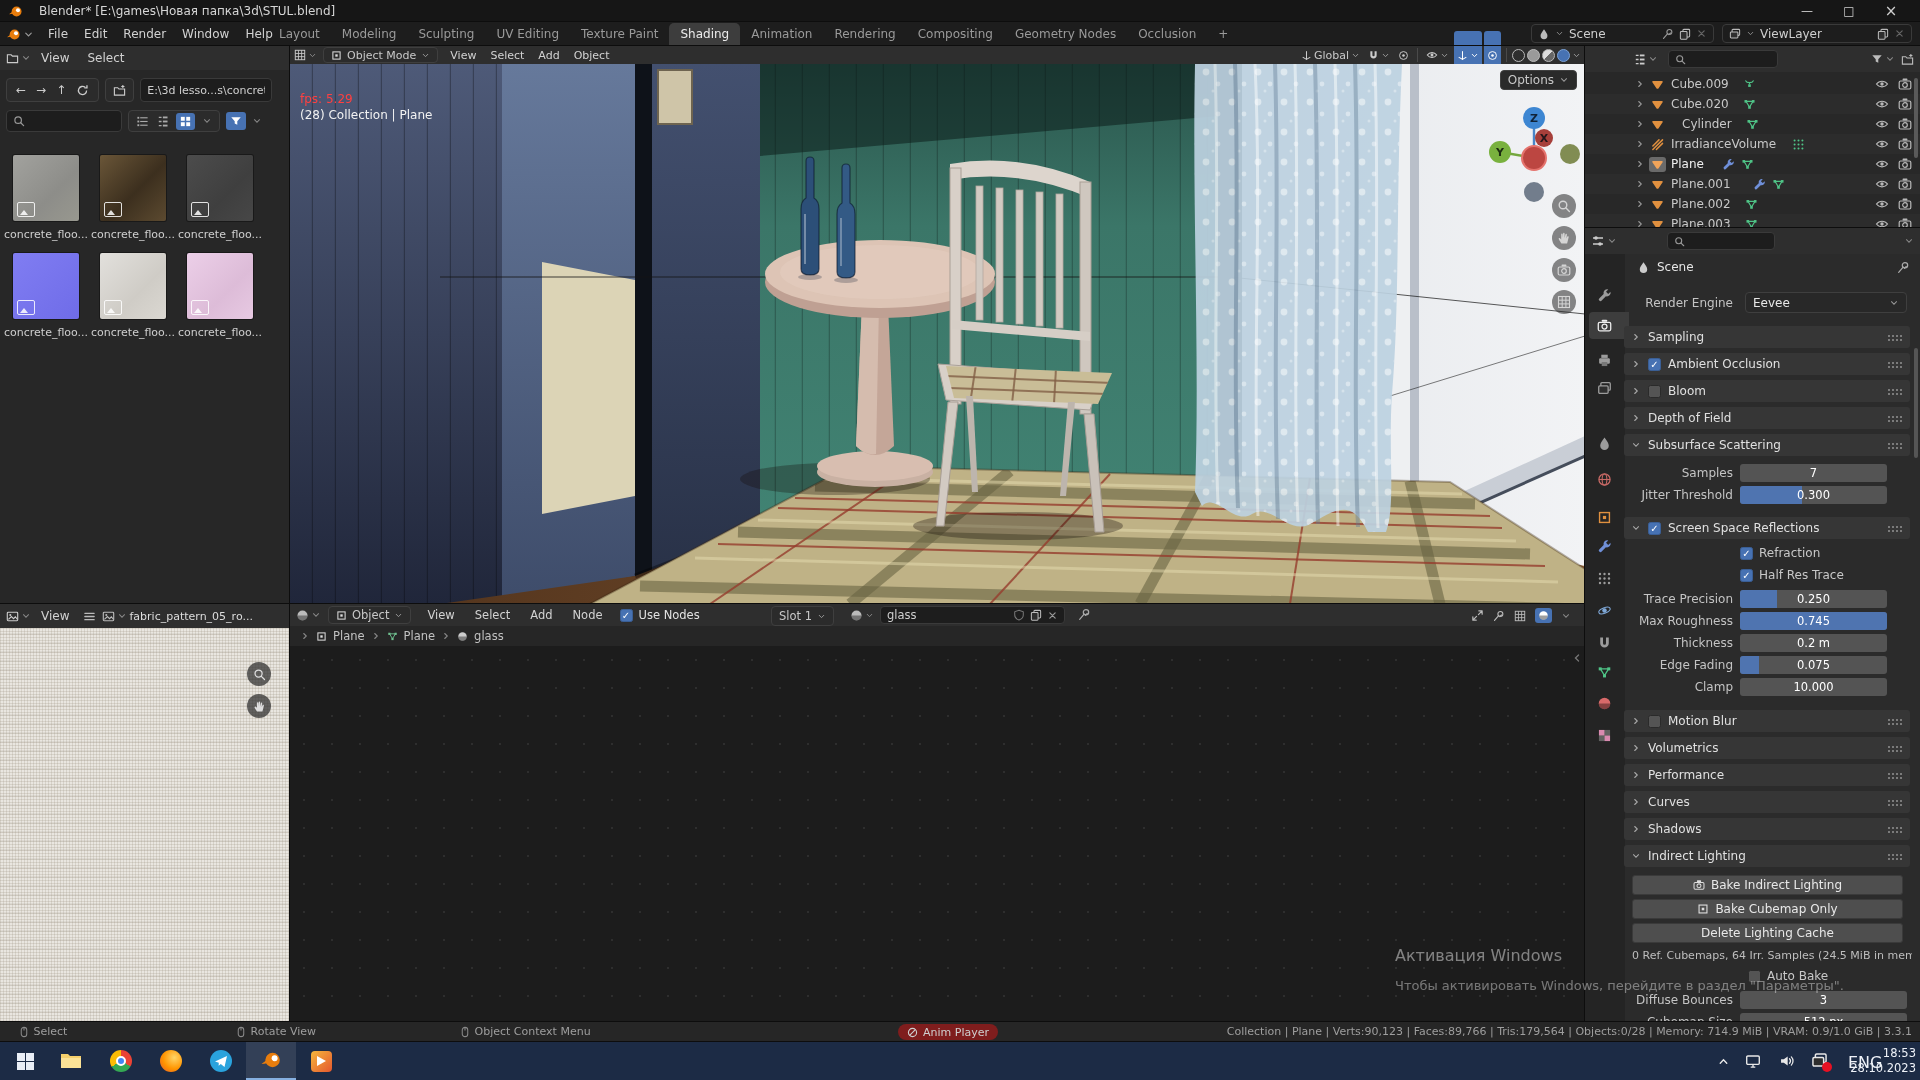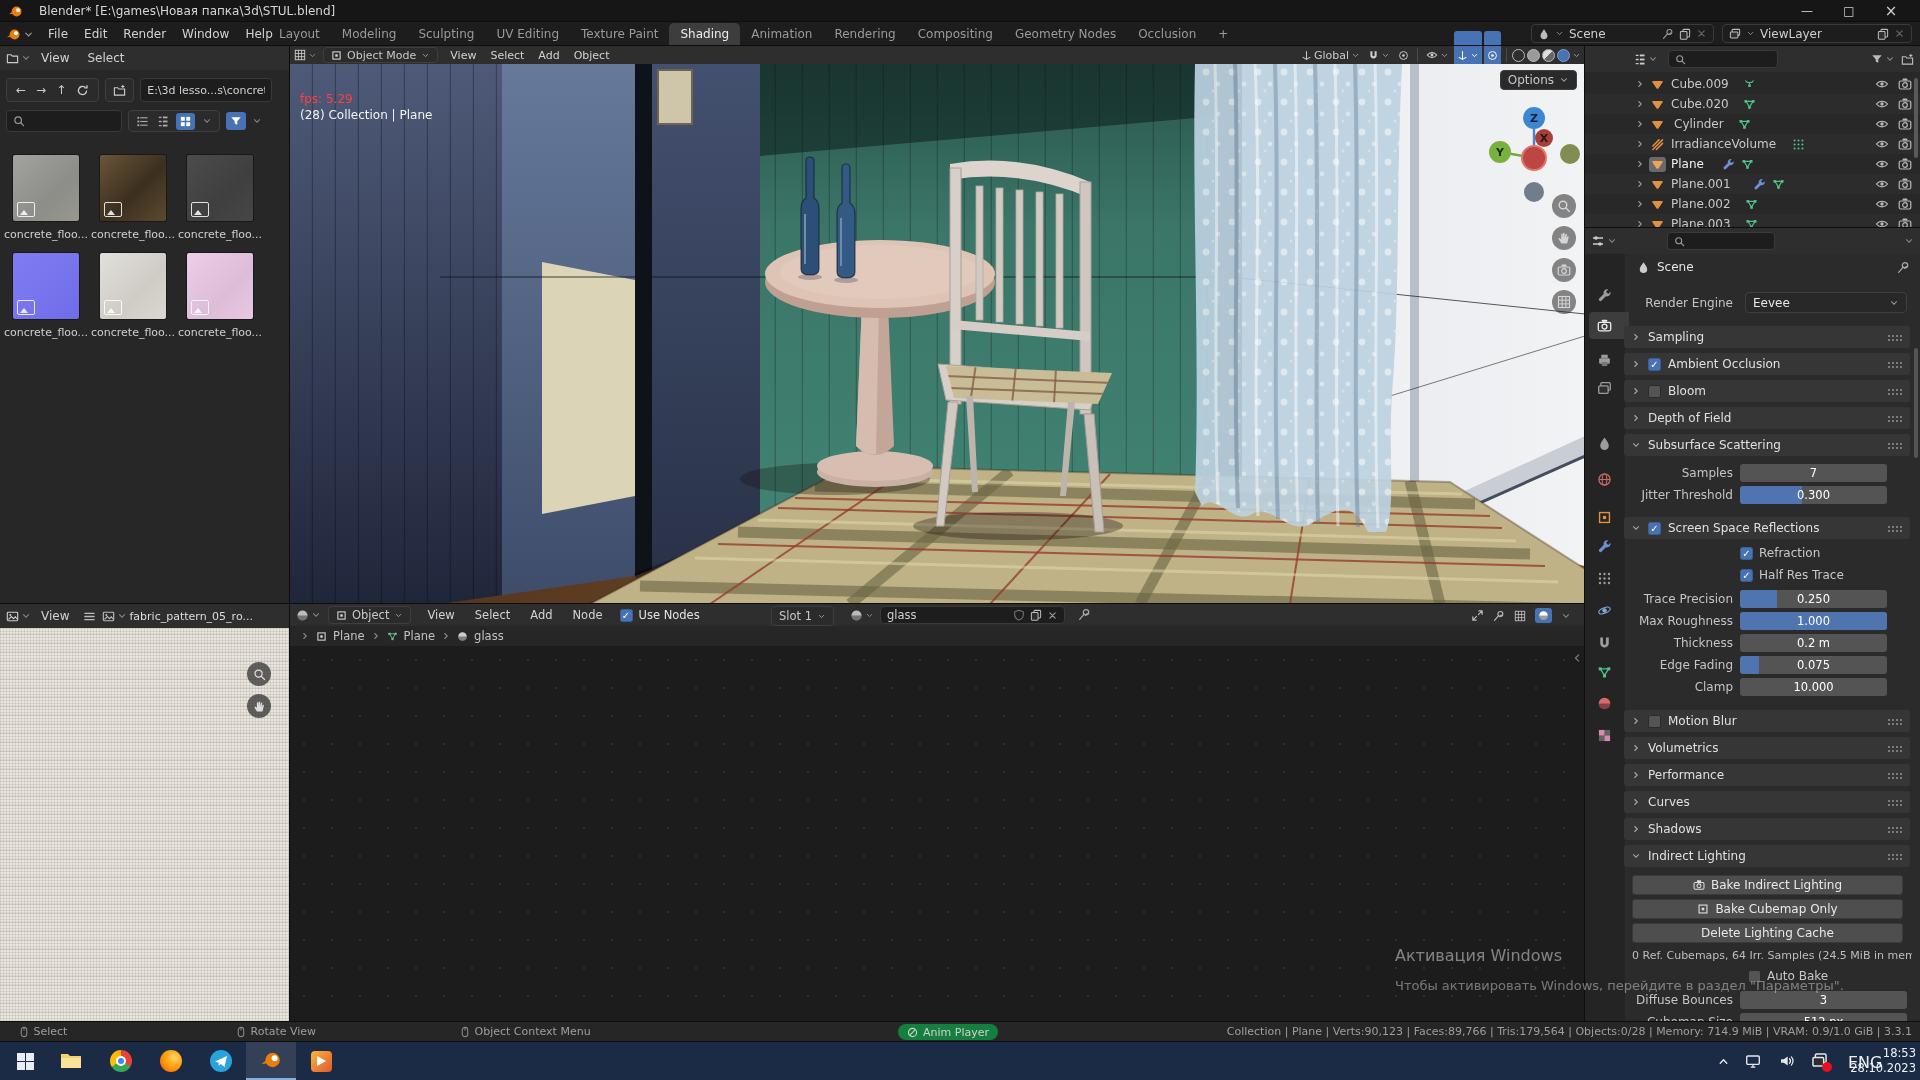--- a/index.html
+++ b/index.html
@@ -892,21 +892,21 @@
           <use href="#i-cam"></use>
         </svg>
     </div>
     <div class="orow" style="top:68px">
       <svg class="ic" width="10" height="10" style="margin-left:50px;color:#999">
           <use href="#i-chevr"></use>
         </svg>
       <svg class="ic" width="13" height="13" style="margin-left:6px;color:#e0903f">
           <use href="#i-tri"></use>
         </svg>
-      <span style="margin-left:10px">Cylinder</span>
+      <span style="margin-left:18px">Cylinder</span>
       <svg class="ic" width="13" height="13" style="margin-left:14px;color:#4fc487">
           <use href="#i-meshtri"></use>
         </svg>
       <span style="flex:1"></span>
       <svg class="ic" width="14" height="14" style="color:#b8b8b8">
           <use href="#i-eye"></use>
         </svg>
       <svg class="ic" width="14" height="14" style="margin:0 8px 0 9px;color:#b8b8b8">
           <use href="#i-cam"></use>
         </svg>
@@ -1165,21 +1165,21 @@
         <span>Half Res Trace</span>
       </div>
     <div class="plbl" style="top:362px">Trace Precision</div>
     <div class="pval" style="top:362px">
         <i class="fill" style="width:25%"></i>
         <span>0.250</span>
       </div>
     <div class="plbl" style="top:384px">Max Roughness</div>
     <div class="pval" style="top:384px">
         <i class="fill" style="width:100%"></i>
-        <span>1.000</span>
+        <span>0.745</span>
       </div>
     <div class="plbl" style="top:406px">Thickness</div>
     <div class="pval" style="top:406px">
         <span>0.2 m</span>
       </div>
     <div class="plbl" style="top:428px">Edge Fading</div>
     <div class="pval" style="top:428px">
         <i class="fill" style="width:13%"></i>
         <span>0.075</span>
       </div>
@@ -1266,21 +1266,21 @@
   <div class="region" style="left:0;top:1022px;width:1920px;height:20px;background:#262626;color:#9e9e9e;font-size:11px">
     <span style="position:absolute;left:18px;top:3px"><svg class="ic" width="12" height="12" style="color:#8a8a8a">
           <use href="#i-mouse"></use>
         </svg> <span>Select</span></span>
     <span style="position:absolute;left:235px;top:3px"><svg class="ic" width="12" height="12" style="color:#8a8a8a">
           <use href="#i-mouse"></use>
         </svg> <span>Rotate View</span></span>
     <span style="position:absolute;left:459px;top:3px"><svg class="ic" width="12" height="12" style="color:#8a8a8a">
           <use href="#i-mouse"></use>
         </svg> <span>Object Context Menu</span></span>
-    <span style="position:absolute;left:898px;top:2px;height:16px;background:#15803d;border-radius:9px;display:inline-flex;align-items:center;gap:5px;padding:0 9px;color:#cfcfcf">
+    <span style="position:absolute;left:898px;top:2px;height:16px;background:#7f1d1d;border-radius:9px;display:inline-flex;align-items:center;gap:5px;padding:0 9px;color:#cfcfcf">
       <svg class="ic" width="11" height="11" style="color:#cfcfcf">
           <use href="#i-slash"></use>
         </svg>
       <span>Anim Player</span>
     </span>
     <span style="position:absolute;right:8px;top:3px;white-space:nowrap">Collection | Plane | Verts:90,123 | Faces:89,766 | Tris:179,564 | Objects:0/28 | Memory: 714.9 MiB | VRAM: 0.9/1.0 GiB | 3.3.1</span>
   </div>
 
   <div class="watermark" style="position:absolute;left:1395px;top:946px;font-size:16px">Активация Windows</div>
   <div class="watermark" style="position:absolute;left:1395px;top:978px;font-size:13px;color:rgba(255,255,255,.4)">Чтобы активировать Windows, перейдите в раздел "Параметры".</div>

